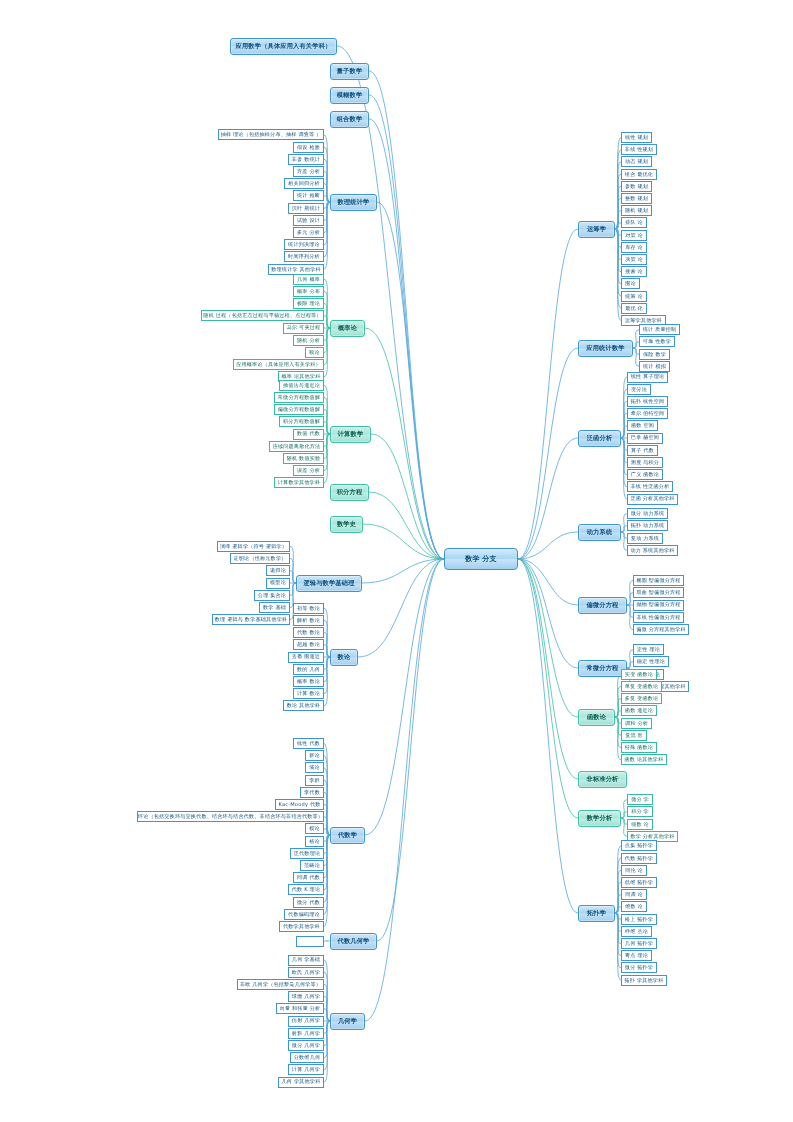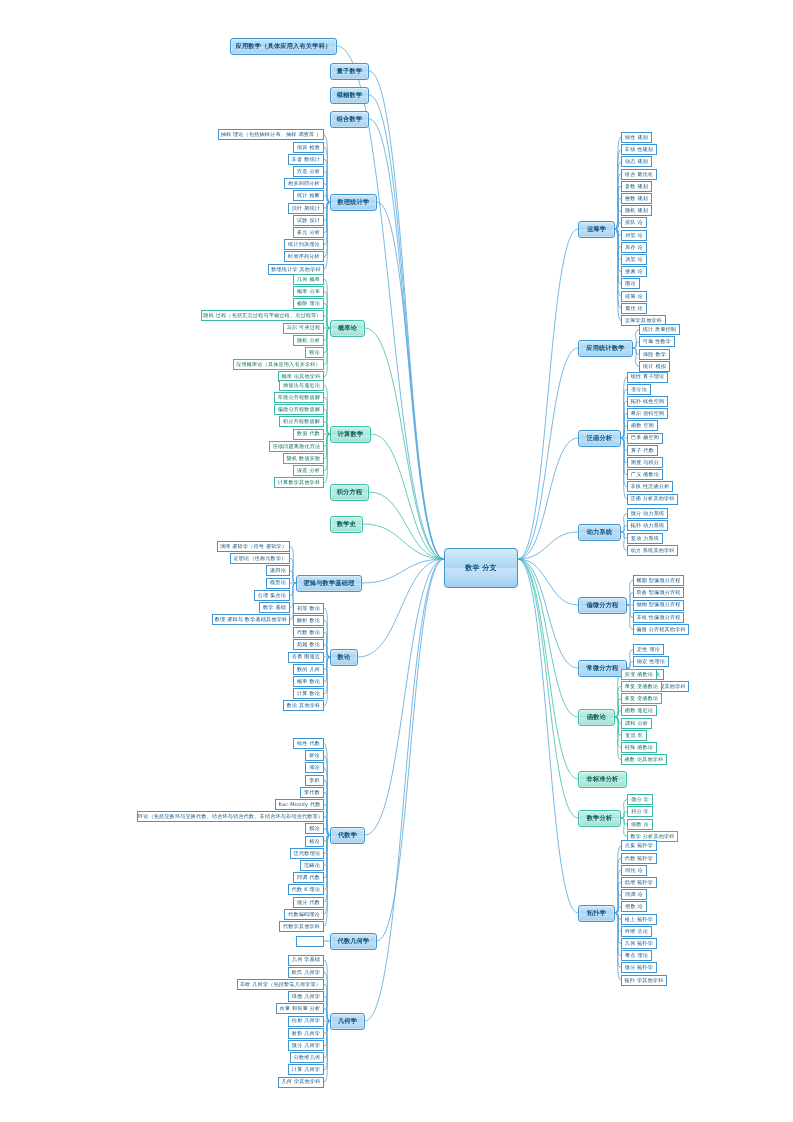--- a/index.html
+++ b/index.html
@@ -31,21 +31,21 @@
     background:linear-gradient(180deg,#cfe7f8 0%,#a8d4f0 48%,#c3e0f7 52%,#a3d0ee 100%);
     box-shadow:0 0 0 0.5px rgba(255,255,255,.6) inset;
     padding:0 4px;
   }
   .branch.green{
     border-color:#3dbfa8;color:#0b5a50;
     background:linear-gradient(180deg,#cdf1ea 0%,#a5e5d8 48%,#c0eee5 52%,#9fe0d3 100%);
   }
   
   .root{
-    height:40px;font-size:7px;font-weight:bold;
+    height:22px;font-size:7px;font-weight:bold;
     border:1px solid #3f94d4;border-radius:4px;color:#0e4f7d;
     background:linear-gradient(180deg,#d6ecfb 0%,#a9d6f2 48%,#c8e4f9 52%,#a2cfee 100%);
     padding:0 8px;
   }
   .blank{border:0.7px solid #3f94d4;background:#fff;height:11px;}
 </style>
 </head>
 <body>
 
 <div id="canvas">

